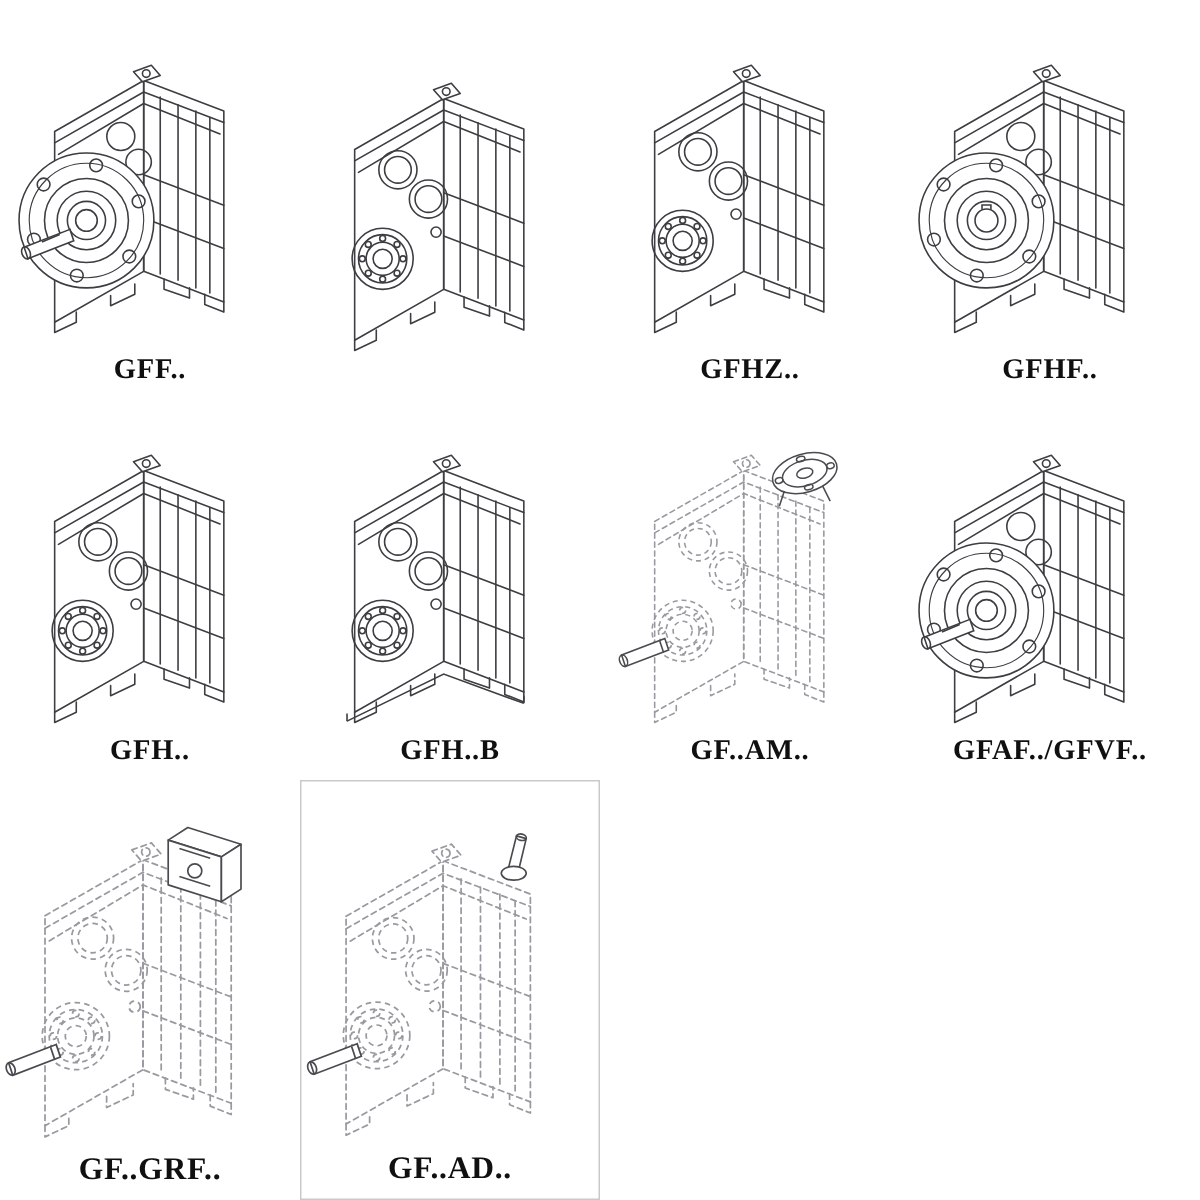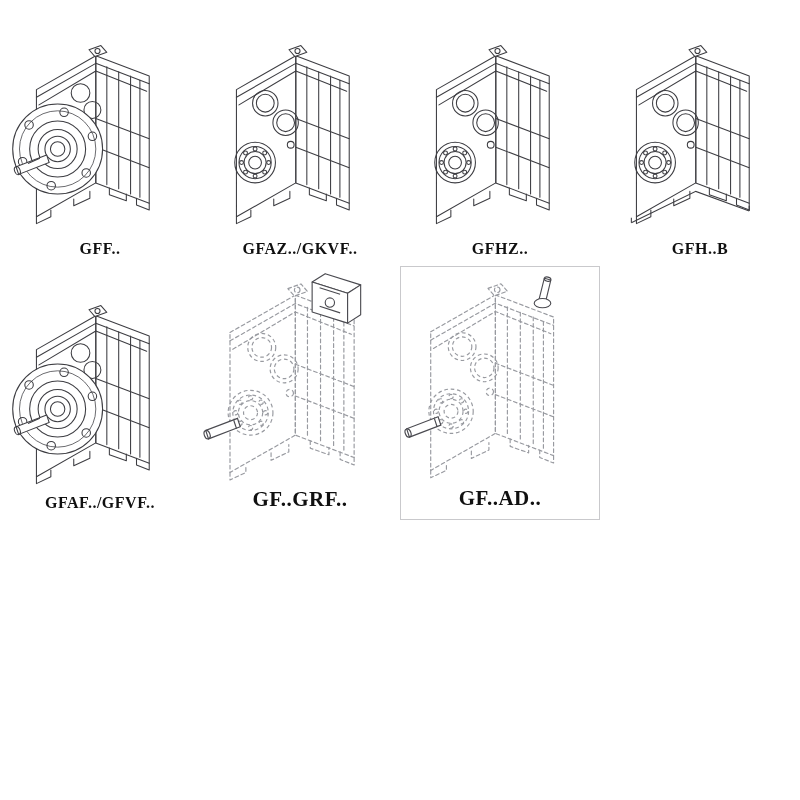--- a/index.html
+++ b/index.html
@@ -27,21 +27,21 @@
     padding:4px 2px 8px 2px;margin:0;
   }
   .art{
     flex:1;display:flex;align-items:center;justify-content:center;
     color:var(--line);width:100%;
   }
   .art svg{height:212px;display:block;}
   .cell--big .art svg{height:236px;}
   .cell--boxed{border:1px solid var(--frame);}
   .label{
-    font-weight:700;font-size:16px;letter-spacing:.5px;color:var(--label);
+    font-weight:700;font-size:19px;letter-spacing:.5px;color:var(--label);
     margin-top:2px;white-space:nowrap;
   }
   .cell--big .label{font-size:21px;}
   .dashed{color:var(--dash);stroke-dasharray:4 3;}
   .addon{color:var(--addon);}
   .defs-holder{position:absolute;width:0;height:0;overflow:hidden;}
 </style>
 </head>
 <body>
 
@@ -193,46 +193,74 @@
     <figcaption class="label">GFF..</figcaption>
   </figure>
 
   <figure class="cell">
     <div class="art">
       <svg viewBox="0 0 210 250">
         <use href="#sym-body"></use>
         <use href="#sym-bores"></use>
       </svg>
     </div>
-    <figcaption class="label">GFAZ../GKVF..</figcaption>
   </figure>
 
   <figure class="cell">
     <div class="art">
       <svg viewBox="0 0 210 250">
         <use href="#sym-body"></use>
         <use href="#sym-bores"></use>
       </svg>
     </div>
     <figcaption class="label">GFHZ..</figcaption>
   </figure>
 
-
+  <figure class="cell">
+    <div class="art">
+      <svg viewBox="0 0 210 250">
+        <use href="#sym-body"></use>
+        <use href="#sym-flange-hollow"></use>
+      </svg>
+    </div>
+    <figcaption class="label">GFHF..</figcaption>
+  </figure>
+
+  <figure class="cell">
+    <div class="art">
+      <svg viewBox="0 0 210 250">
+        <use href="#sym-body"></use>
+        <use href="#sym-bores"></use>
+      </svg>
+    </div>
+    <figcaption class="label">GFH..</figcaption>
+  </figure>
 
   <figure class="cell">
     <div class="art">
       <svg viewBox="0 0 210 250">
         <use href="#sym-body"></use>
         <use href="#sym-bores"></use>
         <use href="#sym-base"></use>
       </svg>
     </div>
     <figcaption class="label">GFH..B</figcaption>
   </figure>
 
+  <figure class="cell">
+    <div class="art">
+      <svg viewBox="0 0 210 250">
+        <use href="#sym-body" class="dashed"></use>
+        <use href="#sym-bores" class="dashed"></use>
+        <use href="#sym-shaft-out" class="addon"></use>
+        <use href="#sym-addon-flange" class="addon"></use>
+      </svg>
+    </div>
+    <figcaption class="label">GF..AM..</figcaption>
+  </figure>
 
 
   <figure class="cell">
     <div class="art">
       <svg viewBox="0 0 210 250">
         <use href="#sym-body"></use>
         <use href="#sym-flange-shaft"></use>
       </svg>
     </div>
     <figcaption class="label">GFAF../GFVF..</figcaption>

